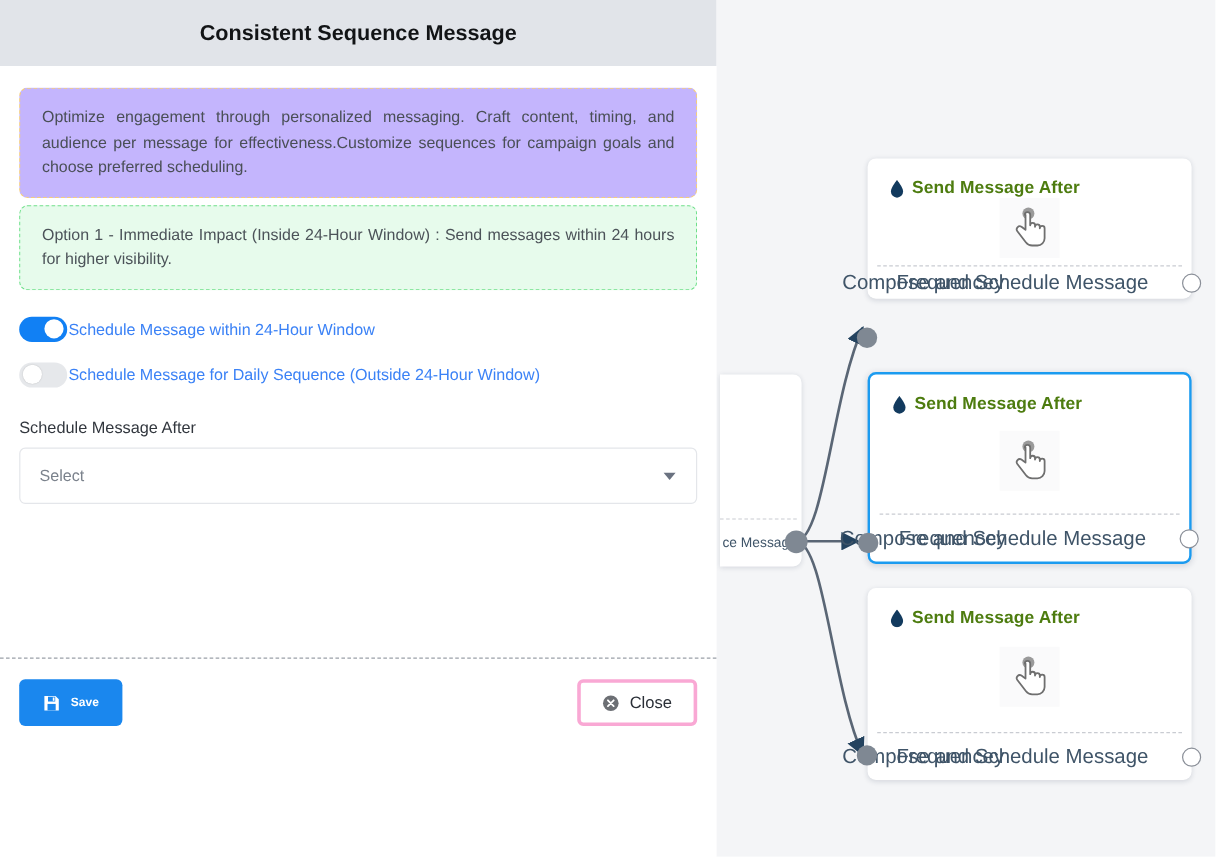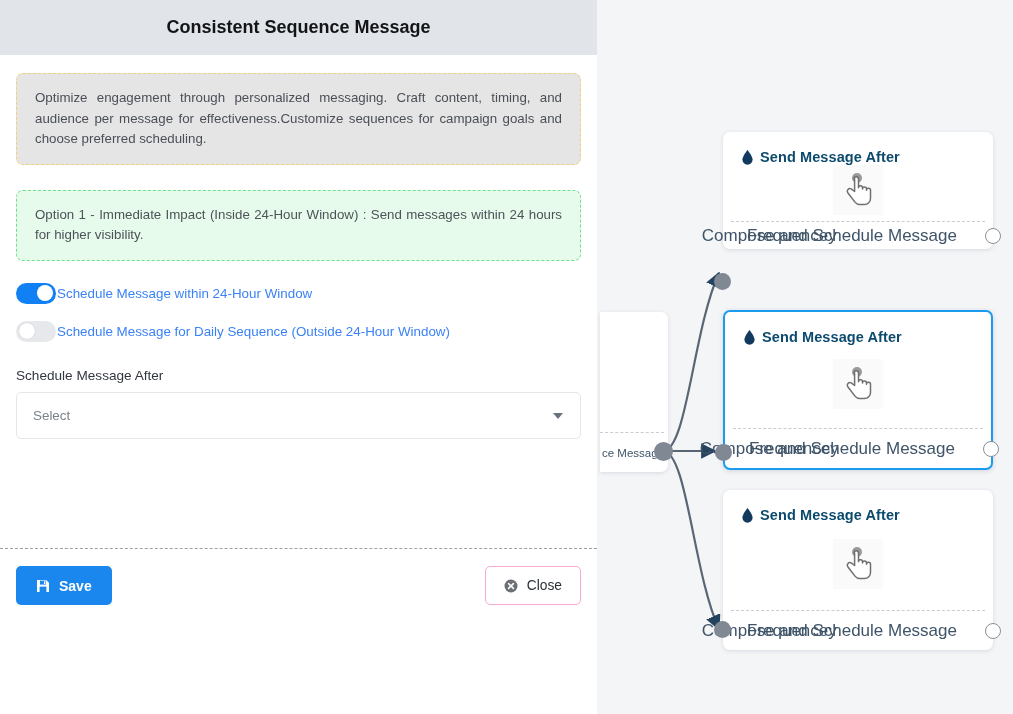--- a/index.html
+++ b/index.html
@@ -24,21 +24,21 @@
     position: absolute;
     background: #ffffff;
     border-radius: 7px;
     box-shadow: 0 1px 4px rgba(22,40,66,0.13);
     display: flex; flex-direction: column;
   }
   .node.selected { border: 2px solid #1b9bf0; box-shadow: 0 1px 5px rgba(22,40,66,0.16); }
   .node-title {
     display: flex; align-items: center; gap: 7px;
     padding: 17px 0 0 19px;
-    font-size: 14.5px; font-weight: bold; color: #0c4a6e;
+    font-size: 14.5px; font-weight: bold; color: #4d7c0f;
     letter-spacing: .1px;
   }
   .droplet { width: 11px; height: 15px; flex: 0 0 auto; display: block; }
   .node-body { flex: 1; display: flex; align-items: center; justify-content: center; padding-bottom: 6px; }
   .tap-icon { width: 50px; height: 50px; background: #fafafb; display: block; }
   .node-divider { border-top: 1px dashed #c9ccd2; margin: 0 8px; }
   .node-footer {
     height: 39px; display: flex; align-items: center;
     font-size: 17px; color: #3f5468; position: relative;
   }
@@ -85,21 +85,21 @@
   .panel-title { font-size: 18px; font-weight: bold; color: #121416; }
 
   .panel-body { padding: 18px 16px 0 16px; }
 
   .callout {
     border-radius: 7px; padding: 14px 18px;
     font-size: 13.3px; line-height: 1.55;
     text-align: justify; color: #4a4f57;
   }
   .callout-warn { border: 1.7px dashed #f3c濃; }
-  .callout-warn { background: #e5e5e5; border: 1.7px dashed #f5ce7a; margin-bottom: 25px; }
+  .callout-warn { background: #c4b5fd; border: 1.7px dashed #f5ce7a; margin-bottom: 6px; }
   .callout-ok { background: #e7fbec; border: 1.7px dashed #6fe08a; margin-bottom: 15px; color: #4c5359; }
 
   .toggle-row { display: flex; align-items: center; margin-top: 4px; height: 34px; }
   .switch { width: 40px; height: 21px; border-radius: 11px; position: relative; flex: 0 0 auto; }
   .switch.on { background: #1180f4; }
   .switch.off { background: #e6e8eb; }
   .knob { position: absolute; top: 2.5px; width: 16px; height: 16px; border-radius: 50%; background: #fff; }
   .switch.on .knob { left: 21px; }
   .switch.off .knob { left: 3px; box-shadow: 0 0 1px rgba(0,0,0,.25); }
   .toggle-label { margin-left: 1px; font-size: 13.4px; color: #3b82f6; }
@@ -122,26 +122,26 @@
     border-top: 1.6px dashed #9aa0a8;
   }
   .panel-footer {
     position: absolute; left: 0; top: 566px; width: 597px;
     display: flex; align-items: center; justify-content: space-between;
     padding: 0 16px;
   }
   .btn-save {
     display: flex; align-items: center; gap: 9px;
     background: #1a87ee; color: #fff; border: none; border-radius: 5px;
-    padding: 0 20px; height: 39px; font-size: 14px; font-weight: bold;
+    padding: 0 20px; height: 39px; font-size: 10px; font-weight: bold;
     font-family: "Liberation Sans", sans-serif; cursor: pointer;
   }
   .btn-close {
     display: flex; align-items: center; gap: 9px;
-    background: #fff; color: #2b3038; border: 1px solid #f9a8d4; border-radius: 5px;
+    background: #fff; color: #2b3038; border: 3px solid #f9a8d4; border-radius: 5px;
     padding: 0 18px; height: 39px; font-size: 13.8px;
     font-family: "Liberation Sans", sans-serif; cursor: pointer;
   }
   .ico { width: 14px; height: 14px; display: block; flex: 0 0 auto; }
 </style>
 </head>
 <body>
 
 <div id="root">
 

